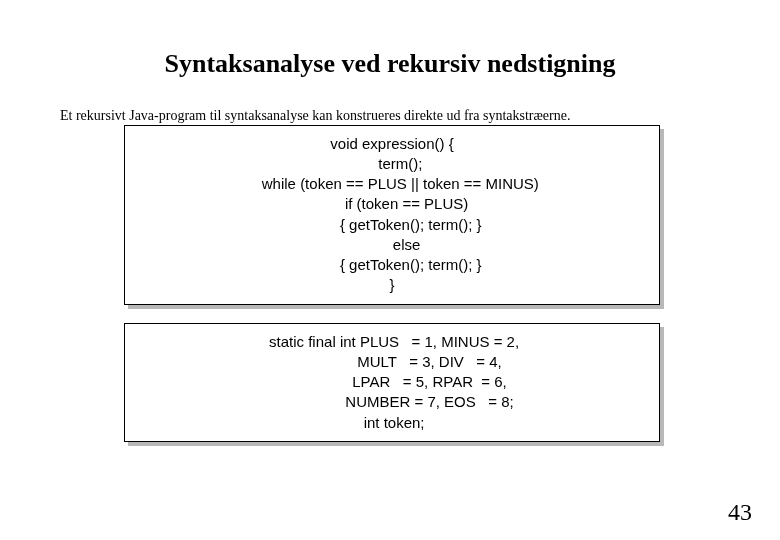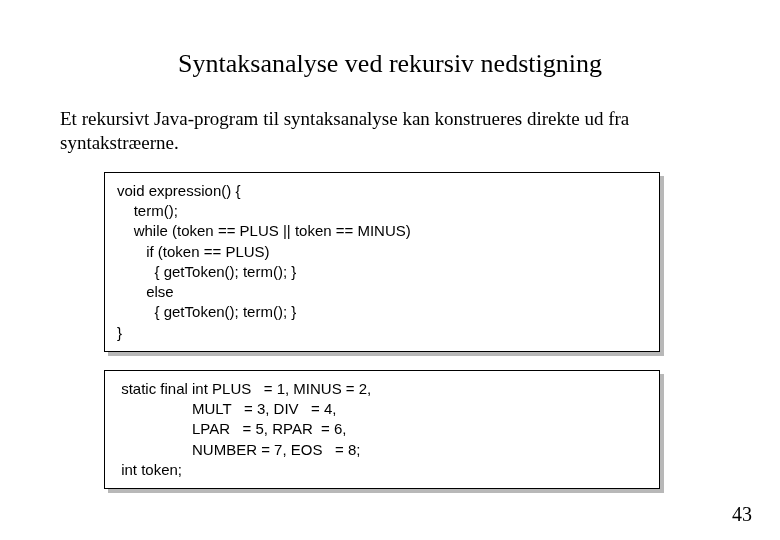--- a/index.html
+++ b/index.html
@@ -8,53 +8,53 @@
     height: 540px;
     background: #fff;
     font-family: "Times New Roman", Times, serif;
     color: #000;
     position: relative;
     padding: 48px 60px 20px 60px;
   }
   .title {
     text-align: center;
     font-size: 26px;
-    font-weight: normal;
+    font-weight: bold;
     line-height: 1.25;
     margin-bottom: 26px;
   }
   .intro {
-    font-size: 19px;
+    font-size: 14px;
     line-height: 1.3;
-    margin-bottom: 16px;
   }
   .code-wrap {
-    margin: 0 60px 18px 44px;
+    margin: 0 60px 18px 64px;
     position: relative;
+    text-align: center;
   }
   .shadow {
     position: absolute;
     top: 4px; left: 4px; right: -4px; bottom: -4px;
     background: #b8b8b8;
   }
   .code-box {
     position: relative;
     background: #fff;
     border: 1.5px solid #000;
     padding: 8px 12px;
     font-family: Arial, Helvetica, sans-serif;
     font-size: 15px;
     line-height: 1.35;
     white-space: pre;
   }
   .page-num {
     position: absolute;
     right: 28px;
     bottom: 14px;
-    font-size: 20px;
+    font-size: 24px;
   }
 </style>
 </head>
 <body>
 
 <div class="title">
   <span>Syntaksanalyse ved rekursiv nedstigning</span><br>
 </div>
 
 <p class="intro">Et rekursivt Java-program til syntaksanalyse kan konstrueres direkte ud fra syntakstræerne.</p>

